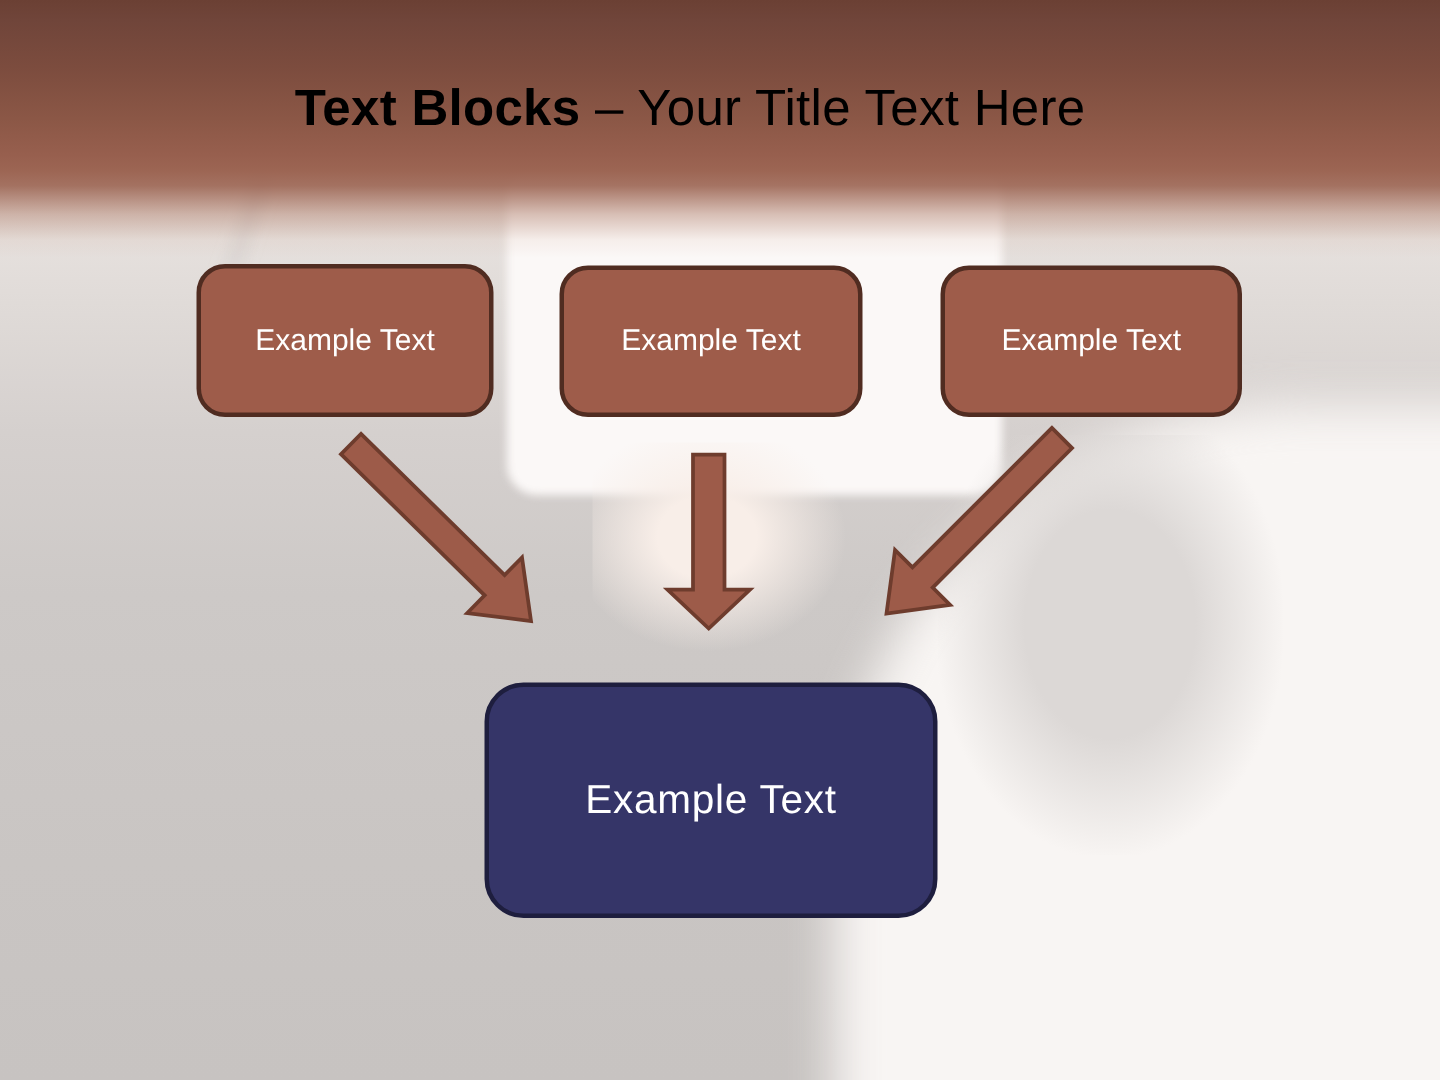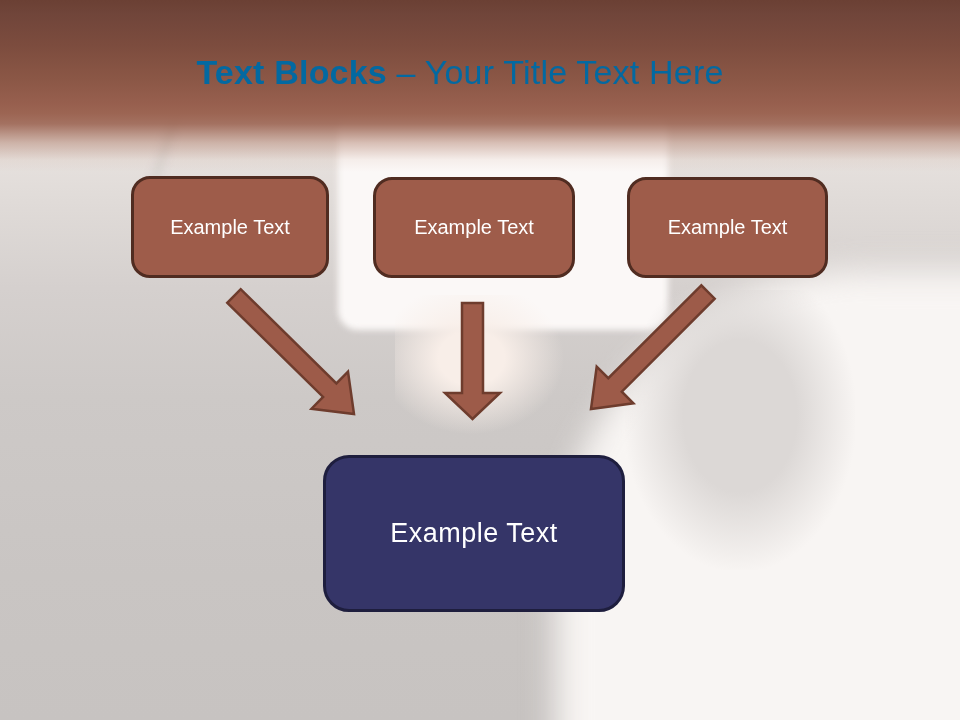--- a/index.html
+++ b/index.html
@@ -60,21 +60,21 @@
       #975f4e 60%, #9c6553 66%,
       rgba(156,101,83,0.90) 72%,
       rgba(172,120,100,0.45) 83%,
       rgba(205,165,145,0.12) 93%,
       rgba(225,195,175,0) 100%);
   }
   .slide-title {
     position: absolute;
     left: 0; top: 54px; width: 920px;
     text-align: center;
-    color: #0369a1;
+    color: #000000;
     font-size: 34px;
     line-height: 1.1;
     letter-spacing: 0.2px;
     white-space: nowrap;
   }
   .slide-title .t-bold { font-weight: bold; }
   .slide-title .t-rest { font-weight: normal; }
 
   
   .tblock {

